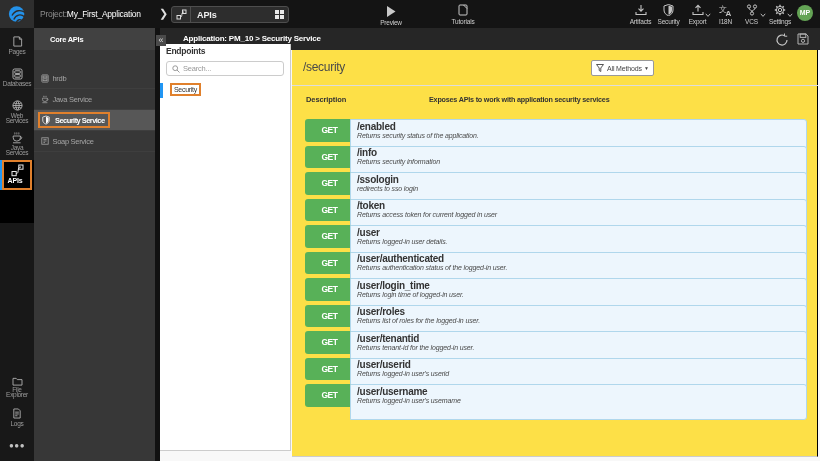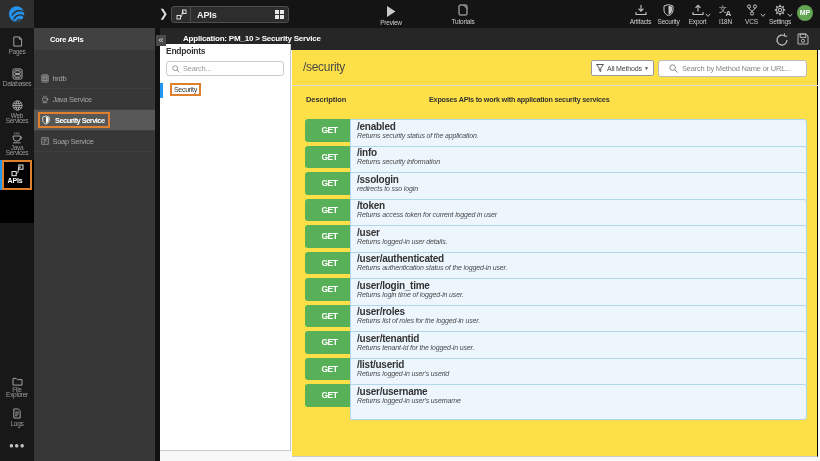--- a/index.html
+++ b/index.html
@@ -89,20 +89,21 @@
     <svg width="34" height="28" viewBox="0 0 34 28">
       <circle cx="16.6" cy="14" r="7.7" fill="#2492ea"></circle>
       <g stroke="#2e2e2e" fill="none">
         <path d="M25 12.5 C 21 9.5 15 10 12 15.5" stroke-width="1.4"></path>
         <path d="M24.7 17 C 21 13.5 16 14.5 13.8 19.5" stroke-width="1.4"></path>
         <path d="M22.5 21 C 20.5 18.8 17.5 19.3 16.2 22.7" stroke-width="1.4"></path>
       </g>
       <path d="M19.5 22.8 L24.4 16.6 L24.6 19.5 Z" fill="#2e2e2e"></path>
     </svg>
   </div>
+  <div class="abs" id="projname"><span class="pfx">Project:</span>My_First_Application</div>
   <div class="abs" id="crumbchev">❯</div>
   <div class="abs" id="selector">
     <div class="iconsec">
       <svg width="11" height="11" viewBox="0 0 11 11" fill="none" stroke="#ddd" stroke-width="1">
         <rect x="1" y="6.5" width="3.5" height="3.5"></rect>
         <rect x="6.5" y="1" width="3.5" height="3.5"></rect>
         <path d="M4.5 8 C 7 8 4.5 3 8 3"></path>
       </svg>
     </div>
     <div class="lbl">APIs</div>
@@ -341,26 +342,20 @@
     </div>
   </div>
 
   <div class="abs" id="main">
     <div id="secttl">/security</div>
     <div id="methods"><span class="fun">
           <svg width="8" height="8" viewBox="0 0 8 8" fill="none" stroke="#555">
             <path d="M0.5 0.5 H7.5 L4.8 4 V7.5 L3.2 6.5 V4 Z"></path>
           </svg>
         </span>All Methods <span class="car">▼</span></div>
-    <div id="srch"><span class="mag">
-          <svg width="9" height="9" viewBox="0 0 9 9" fill="none" stroke="#888">
-            <circle cx="3.6" cy="3.6" r="2.8"></circle>
-            <path d="M5.7 5.7 L8.5 8.5"></path>
-          </svg>
-        </span>Search by Method Name or URL...</div>
     <div id="hr1"></div>
     <div id="desc">Description</div>
     <div id="descval">Exposes APIs to work with application security services</div>
     <div id="rows">
       <div class="oprow">
           <div class="get">GET</div>
           <div class="body">
             <div class="path">/enabled</div>
             <div class="dsc">Returns security status of the application.</div>
           </div>
@@ -417,21 +412,21 @@
       <div class="oprow">
           <div class="get">GET</div>
           <div class="body">
             <div class="path">/user/tenantid</div>
             <div class="dsc">Returns tenant-id for the logged-in user.</div>
           </div>
         </div>
       <div class="oprow">
           <div class="get">GET</div>
           <div class="body">
-            <div class="path">/list/userid</div>
+            <div class="path">/user/userid</div>
             <div class="dsc">Returns logged-in user's userid</div>
           </div>
         </div>
       <div class="oprow">
           <div class="get">GET</div>
           <div class="body">
             <div class="path">/user/username</div>
             <div class="dsc">Returns logged-in user's username</div>
           </div>
         </div>

